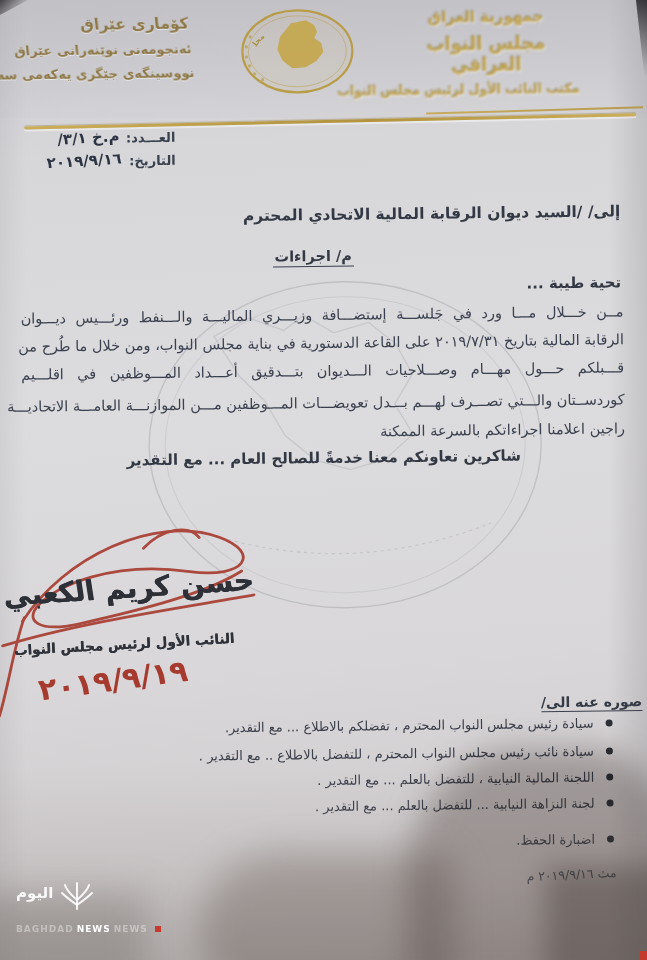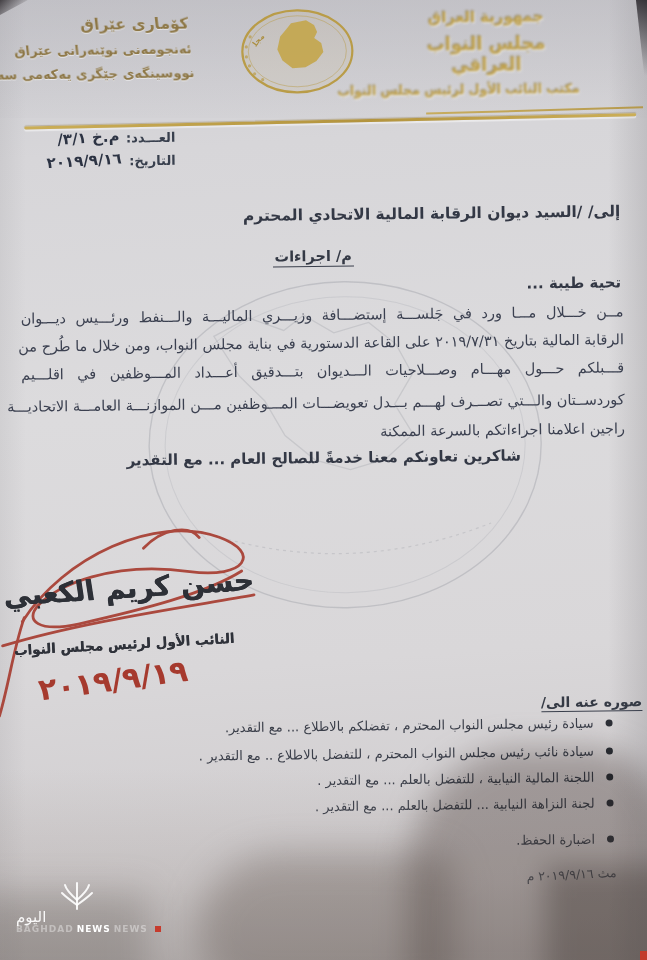--- a/index.html
+++ b/index.html
@@ -90,21 +90,21 @@
     border-radius:95px 30px 0 70px;filter:blur(18px);}
   .shC{left:545px;top:866px;width:160px;height:130px;background:rgba(95,84,79,0.45);filter:blur(14px);}
   .shD{left:-28px;top:893px;width:175px;height:100px;background:rgba(110,102,97,0.30);filter:blur(18px);}
   .bottom-tint{position:absolute;inset:0;pointer-events:none;
     background:linear-gradient(180deg, rgba(0,0,0,0) 80%, rgba(146,134,126,0.18) 92%, rgba(118,108,102,0.30) 100%);}
 
   
   .wm{position:absolute;left:10px;top:876px;width:135px;height:70px;}
   .wm-ghost{position:absolute;left:10px;top:18px;font-size:30px;font-weight:800;
     color:rgba(255,255,255,0.28);letter-spacing:0;direction:rtl;}
-  .wm-badge{position:absolute;left:6px;top:8px;font-size:15px;font-weight:normal;color:rgba(255,255,255,0.93);direction:rtl;margin-top:24px;}
+  .wm-badge{position:absolute;left:6px;top:8px;font-size:15px;font-weight:bold;color:rgba(255,255,255,0.93);direction:rtl;}
   .wm-palm{position:absolute;left:50px;top:3px;}
   .wm-en{position:absolute;left:6px;top:48px;display:flex;align-items:center;gap:3px;
     font-size:9px;font-weight:700;letter-spacing:1px;direction:ltr;}
   .wm-en .dim{color:rgba(255,255,255,0.38);}
   .wm-en .strong{color:#ffffff;}
   .wm-red{display:inline-block;width:6px;height:6px;background:#c63b2d;margin-left:4px;}
   .corner-red{position:absolute;left:640px;top:951px;width:7px;height:9px;background:#c23b2d;}
 </style>
 </head>
 <body>

